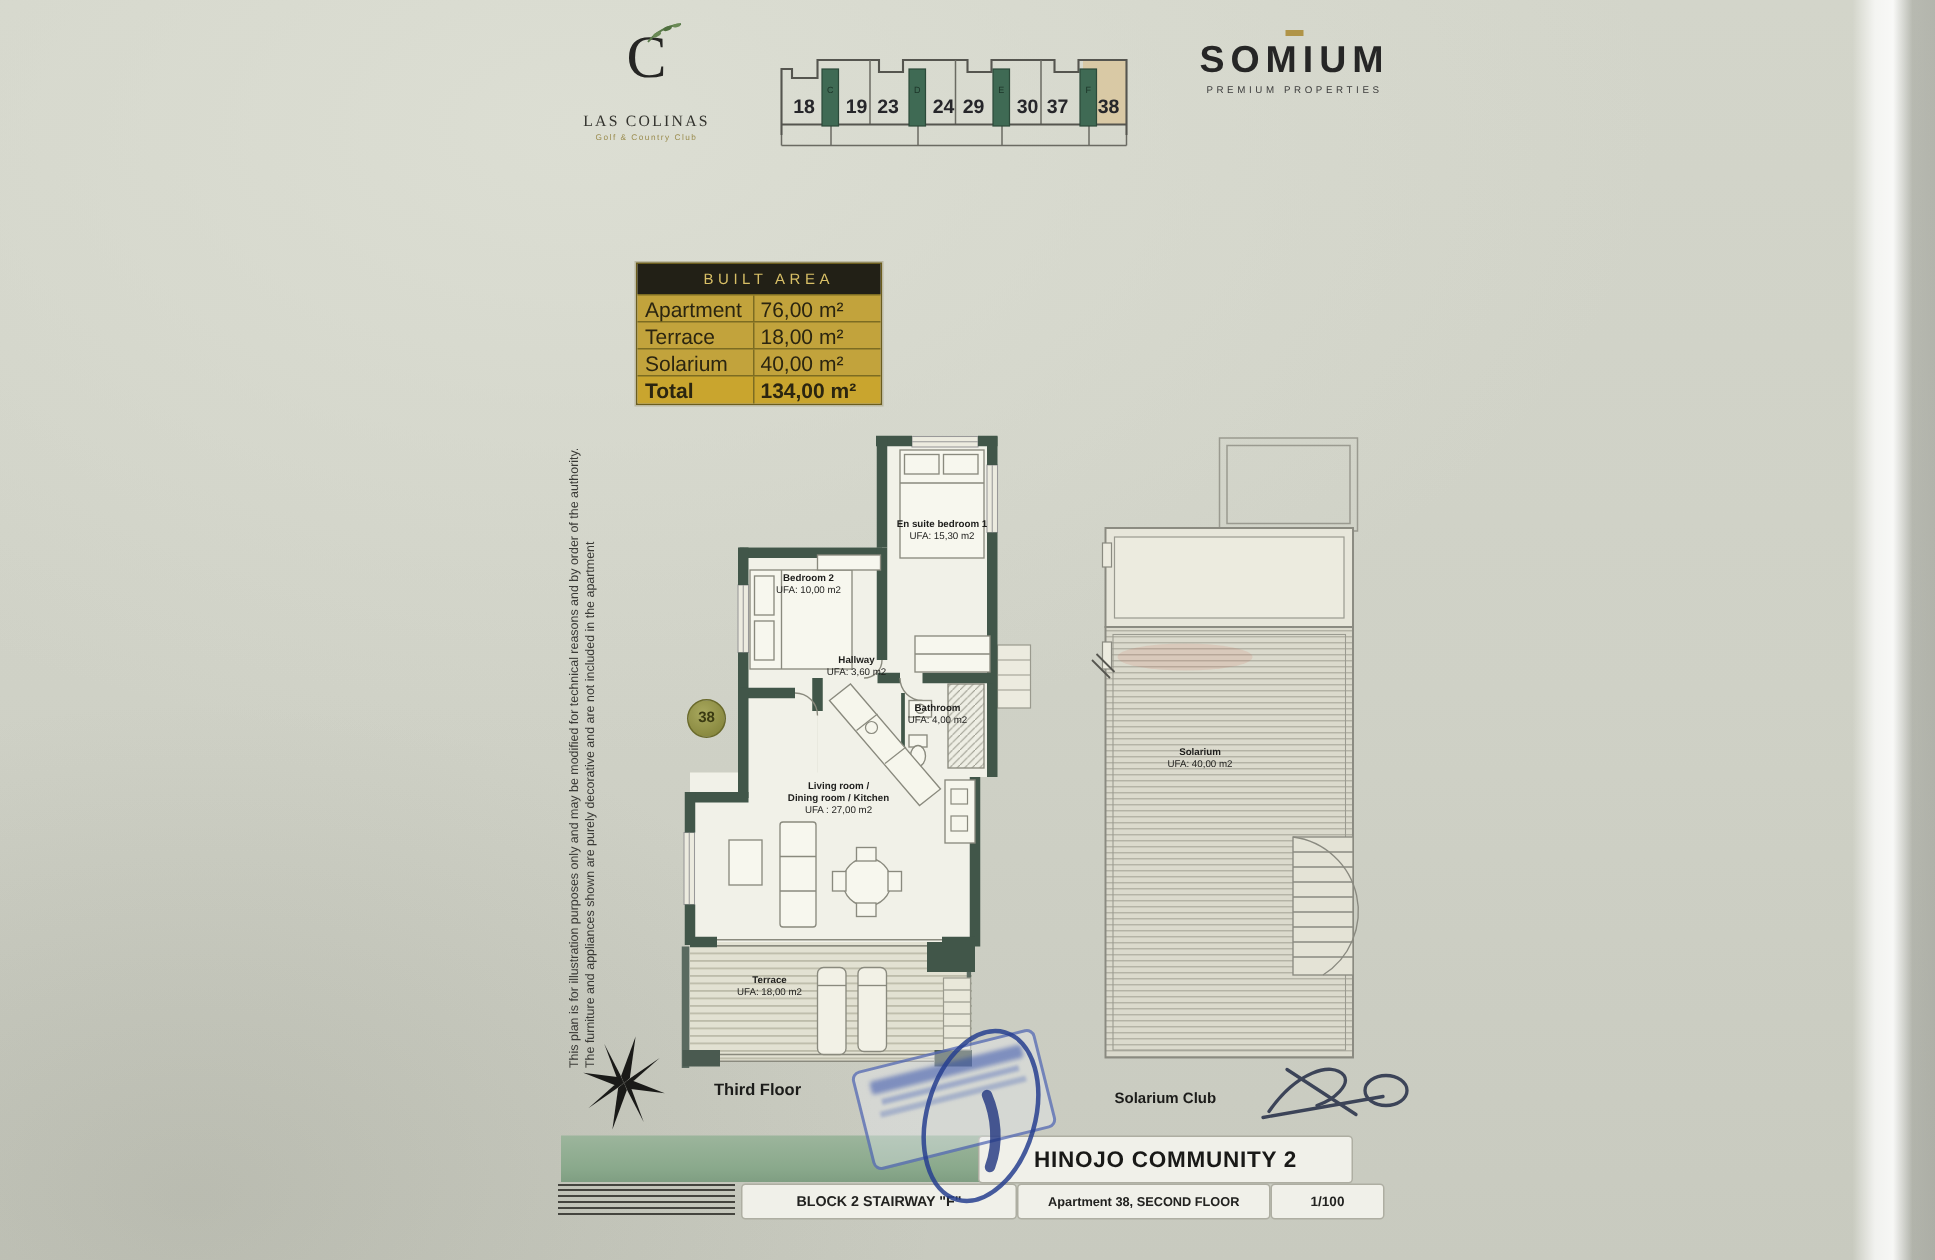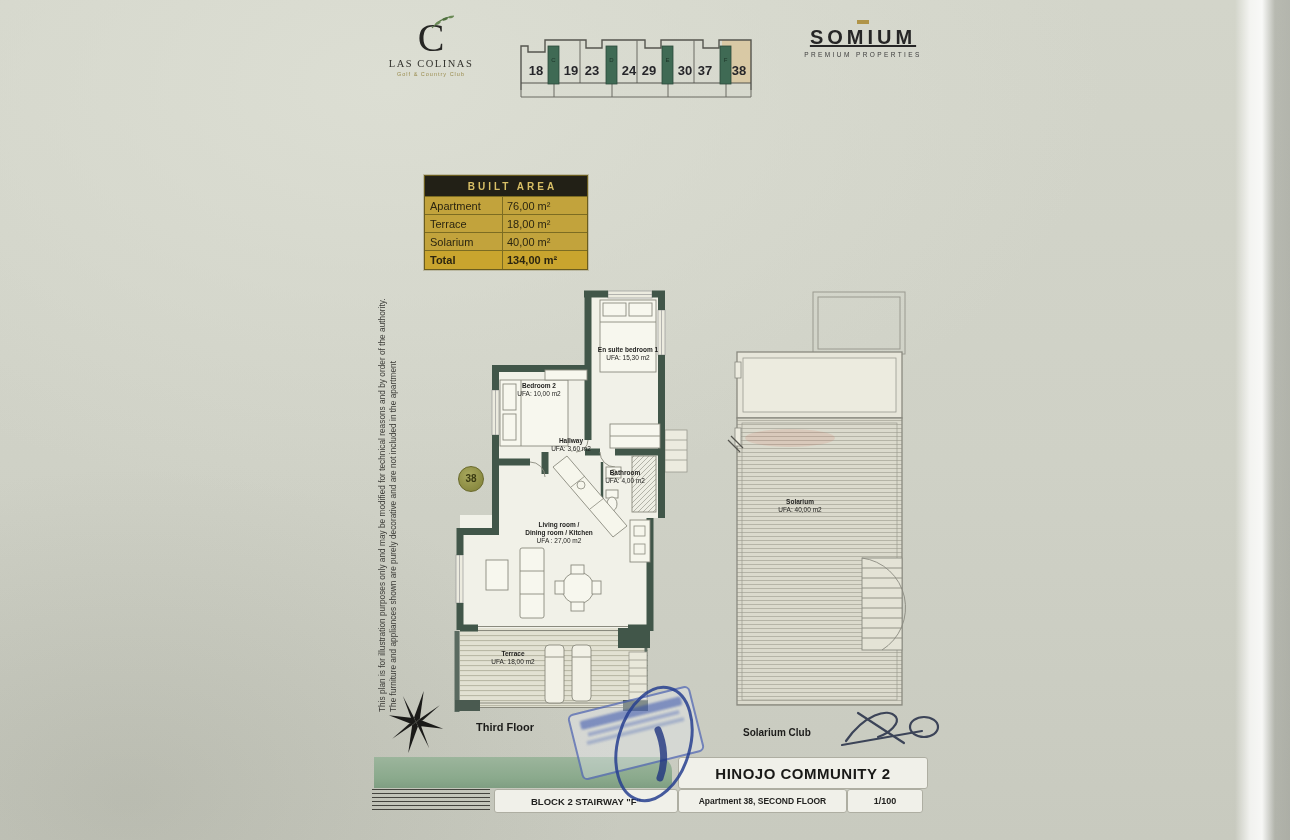--- a/index.html
+++ b/index.html
@@ -12,32 +12,32 @@
       radial-gradient(900px 600px at 10% 95%, rgba(140,142,130,.25) 0%, rgba(140,142,130,0) 55%),
       linear-gradient(180deg,#d3d5ca 0%, #cfd1c6 55%, #c8cabf 100%);
   }
   .abs{position:absolute;}
   svg{position:absolute; overflow:visible;}
 
   
   .lc-logo{left:386px; top:18px; width:90px; text-align:center; color:#2e2e2a;}
   .lc-c{font-family:"Liberation Serif", serif; font-size:40px; line-height:40px; color:#262624;}
   .lc-leaf{position:absolute; left:44px; top:-4px;}
-  .lc-name{font-family:"Liberation Serif", serif; font-size:10.5px; letter-spacing:1.5px; margin-top:0; color:#33332e; white-space:nowrap;text-align:center;}
+  .lc-name{font-family:"Liberation Serif", serif; font-size:10.5px; letter-spacing:1.5px; margin-top:18px; color:#33332e; white-space:nowrap;text-align:center;}
   .lc-sub{font-size:5.5px; letter-spacing:1px; color:#9a8c4e; margin-top:2px; white-space:nowrap;}
 
   .somium{left:793px; top:20px; width:140px; text-align:center;}
   .somium-mark{width:12px; height:4px; background:#b09448; margin:0 auto 2px auto;}
-  .somium-name{font-size:20px; font-weight:600; letter-spacing:4px; color:#262626;text-decoration:underline;}
+  .somium-name{font-size:25px; font-weight:600; letter-spacing:4px; color:#262626;}
   .somium-sub{font-size:6.5px; letter-spacing:2.4px; color:#3c3c3c; margin-top:2px;}
 
   
   .ba-table{left:424px; top:175px; width:162px; border:1px solid #6b5d1e; box-shadow:0 0 0 1px rgba(107,93,30,.25);}
-  .ba-head{height:20px; background:#222016; color:#d8bf66; font-size:10px; font-weight:bold; letter-spacing:3px; display:flex; align-items:center; justify-content:center;padding-left:13px;}
-  .ba-row{display:flex; height:17px; background:#c2a33c; border-top:1px solid #7c6c22; font-size:11px; color:#2b2510; align-items:center;}
+  .ba-head{height:20px; background:#222016; color:#d8bf66; font-size:10px; font-weight:normal; letter-spacing:3px; display:flex; align-items:center; justify-content:center;padding-left:13px;}
+  .ba-row{display:flex; height:17px; background:#c2a33c; border-top:1px solid #7c6c22; font-size:14px; color:#2b2510; align-items:center;}
   .ba-row.total{background:#c9a52e; font-weight:bold; height:18px;}
   .ba-label{flex:0 0 72px; padding-left:5px;}
   .ba-val{flex:1; border-left:1px solid #7c6c22; padding-left:4px; height:100%; display:flex; align-items:center;}
 
   
   .disclaimer{left:377px; top:712px; width:382px; transform:rotate(-90deg); transform-origin:0 0;
     font-size:8.3px; line-height:10.5px; color:#3a3a36; white-space:nowrap;}
 
   
   .rlabel{text-align:center; color:#1e1e1c; font-size:6.5px; line-height:8px; white-space:nowrap; z-index:3;}
@@ -58,21 +58,21 @@
   .stamp-line2{height:4px; margin:0 14px 4px 14px; background:rgba(60,90,180,.35); filter:blur(1px);}
   .stamp-line3{height:4px; margin:0 11px; background:rgba(60,90,180,.3); filter:blur(1px);}
 
   
   .green-bar{left:374px; top:757px; width:298px; height:31px; border-radius:0 14px 4px 0;
     background:linear-gradient(180deg,#9cb59c 0%, #8aa98c 70%, #7f9e82 100%); z-index:4;}
   .pinstripes{left:372px; top:789px; width:118px; height:21px;
     background:repeating-linear-gradient(180deg,#44443e 0 1.4px, rgba(0,0,0,0) 1.4px 3.9px); z-index:4;}
   .foot-box{background:#f0f0e9; border:1px solid #aeaea2; border-radius:3px; display:flex; align-items:center; justify-content:center; color:#222220; z-index:4;}
   .box-stairway{left:494px; top:789px; width:182px; height:22px; font-size:9.5px; font-weight:bold;}
-  .box-hinojo{left:678px; top:757px; width:248px; height:30px; font-size:15px; font-weight:bold; letter-spacing:.5px; color:#191917;}
+  .box-hinojo{left:652px; top:757px; width:248px; height:30px; font-size:15px; font-weight:bold; letter-spacing:.5px; color:#191917;}
   .box-apartment{left:678px; top:789px; width:167px; height:22px; font-size:8.5px; font-weight:bold;}
   .box-scale{left:847px; top:789px; width:74px; height:22px; font-size:9px; font-weight:bold;text-align:center;}
 </style>
 </head>
 <body>
 
 <div class="page">
 
   <div class="abs lc-logo">
     <svg class="lc-leaf" width="26" height="16" viewBox="0 0 26 16">

